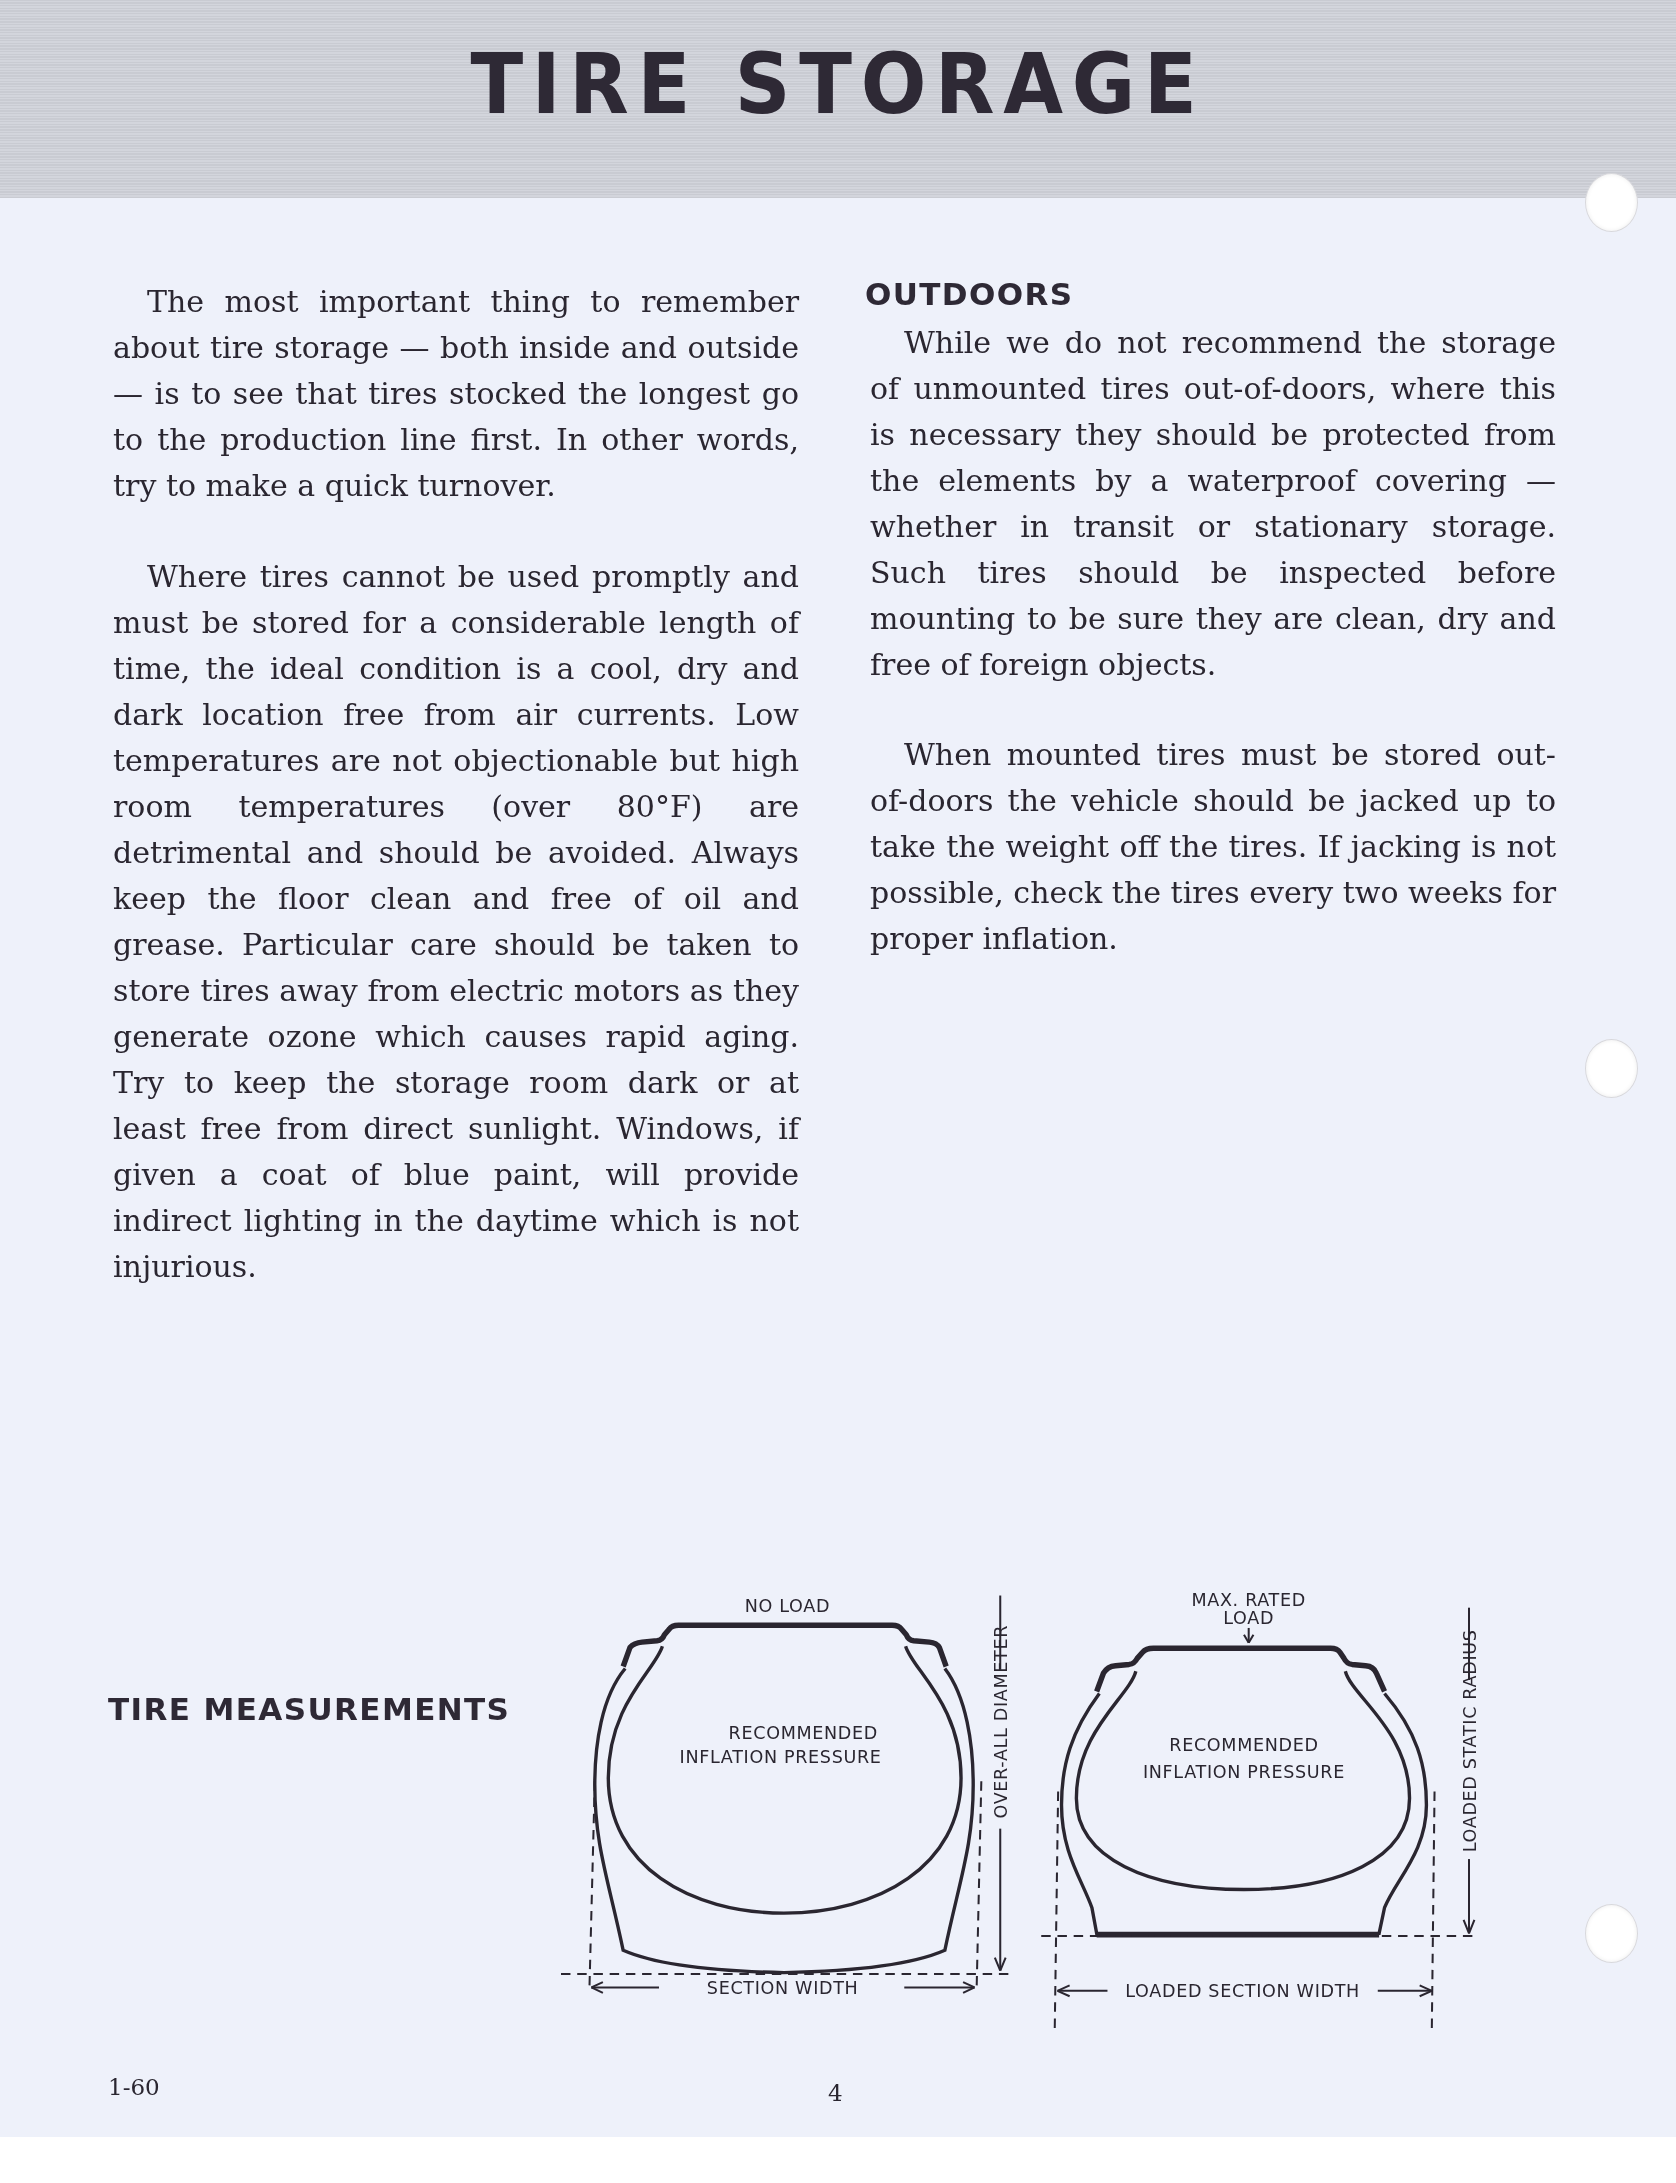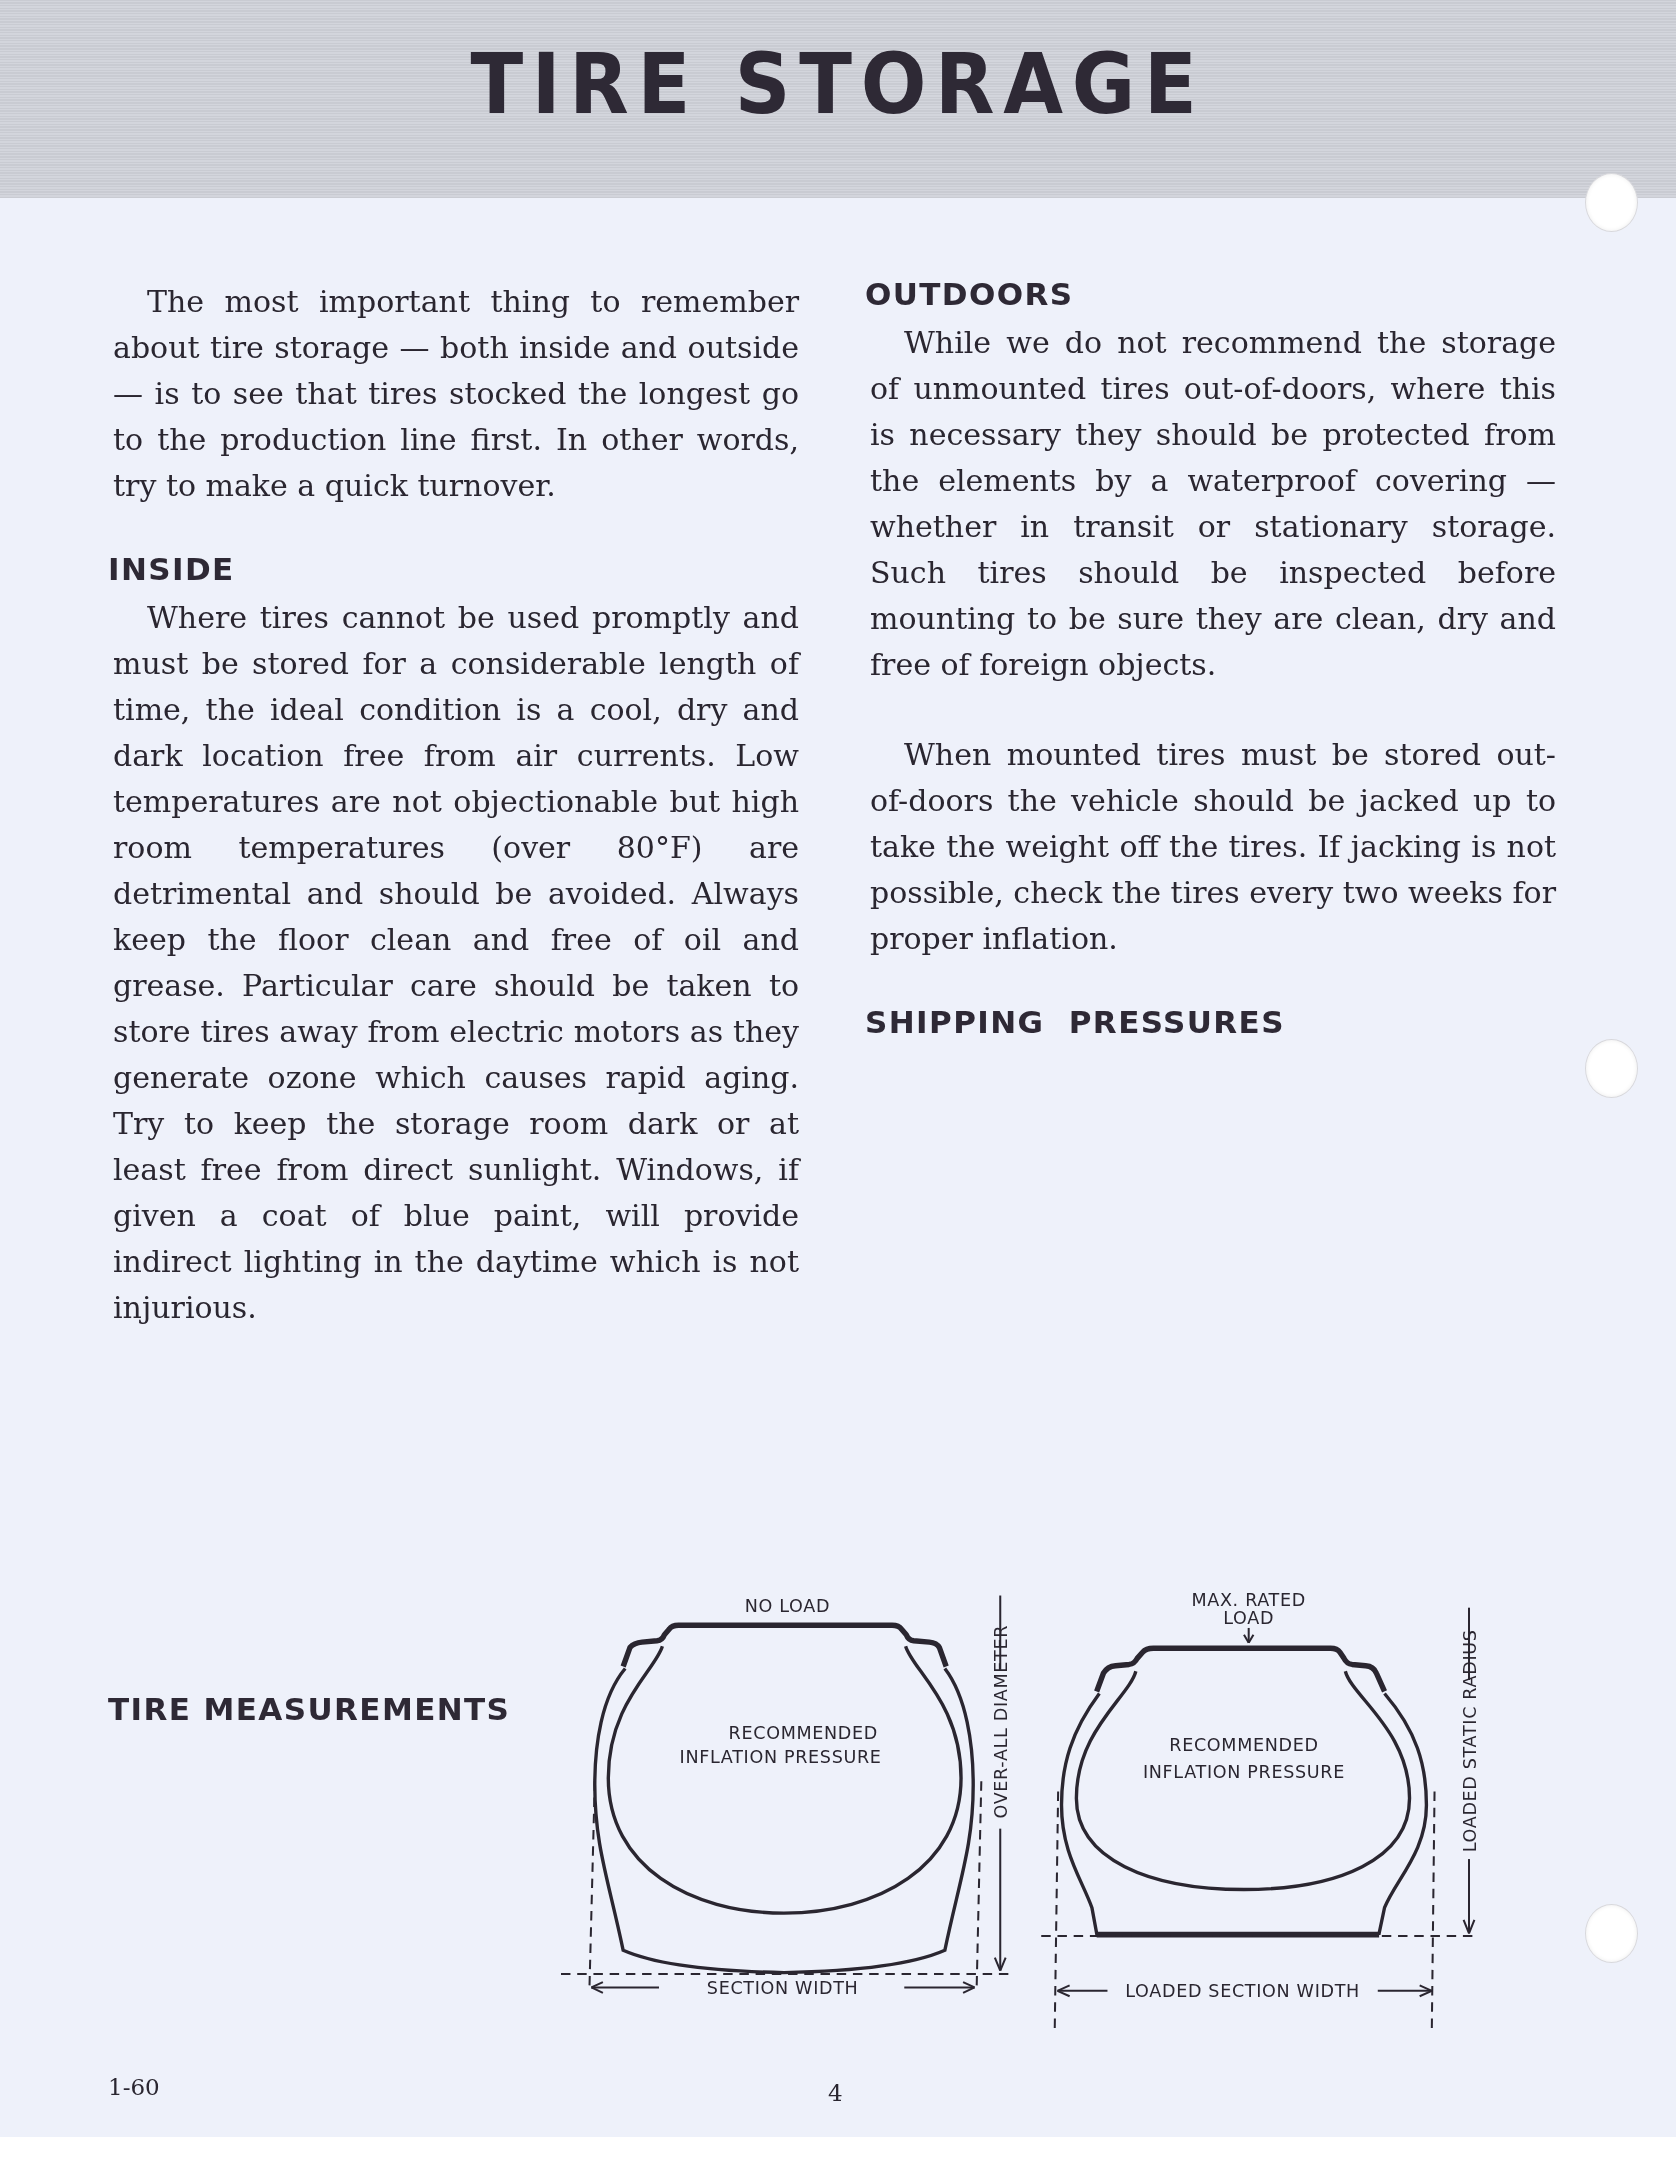--- a/index.html
+++ b/index.html
@@ -95,31 +95,29 @@
     <div class="page-title">TIRE STORAGE</div>
   </div>
 
   <div class="punch-hole" style="left:1585px; top:173px;"></div>
   <div class="punch-hole" style="left:1585px; top:1039px;"></div>
   <div class="punch-hole" style="left:1585px; top:1904px;"></div>
 
   <div class="col col-left">
     <p>The most important thing to remember about tire storage — both inside and outside — is to see that tires stocked the longest go to the production line first. In other words, try to make a quick turnover.</p>
     <div class="gap-lg"></div>
-    <h2 class="section-heading">INSIDE</h2>
     <p>Where tires cannot be used promptly and must be stored for a considerable length of time, the ideal condition is a cool, dry and dark location free from air currents. Low temperatures are not objectionable but high room temperatures (over 80°F) are detrimental and should be avoided. Always keep the floor clean and free of oil and grease. Particular care should be taken to store tires away from electric motors as they generate ozone which causes rapid aging.  Try to keep the storage room dark or at least free from direct sunlight. Windows, if given a coat of blue paint, will provide indirect lighting in the daytime which is not injurious.</p>
   </div>
 
   <div class="col col-right">
     <h2 class="section-heading">OUTDOORS</h2>
     <p>While we do not recommend the storage of unmounted tires out-of-doors, where this is necessary they should be protected from the elements by a waterproof covering — whether in transit or stationary storage. Such tires should be inspected before mounting to be sure they are clean, dry and free of foreign objects.</p>
     <div class="gap-md"></div>
     <p>When mounted tires must be stored out-of-doors the vehicle should be jacked up to take the weight off the tires. If jacking is not possible, check the tires every two weeks for proper inflation.</p>
     <div class="gap-lg"></div>
-    <h2 class="section-heading" style="white-space:pre;">SHIPPING  PRESSURES</h2>
   </div>
 
   <div class="measure-block">
     <h2 class="measure-heading">TIRE MEASUREMENTS</h2>
   </div>
 
   <svg class="diagram" style="left:554px; top:1582px;" width="460" height="446" viewBox="0 0 680 660">
     <text class="diagram-label" x="345" y="44" text-anchor="middle">NO LOAD</text>
 
     <path d="M102,125 L112,97 Q118,90 130,89 L152,87 Q160,86 163,78 L170,70 Q174,64 184,64 L338,64 L500,64 Q510,64 514,70 L521,78 Q524,86 532,87 L555,89 Q566,90 570,97 L580,125" fill="none" stroke="#2a2630" stroke-width="8" stroke-linejoin="round"></path>

